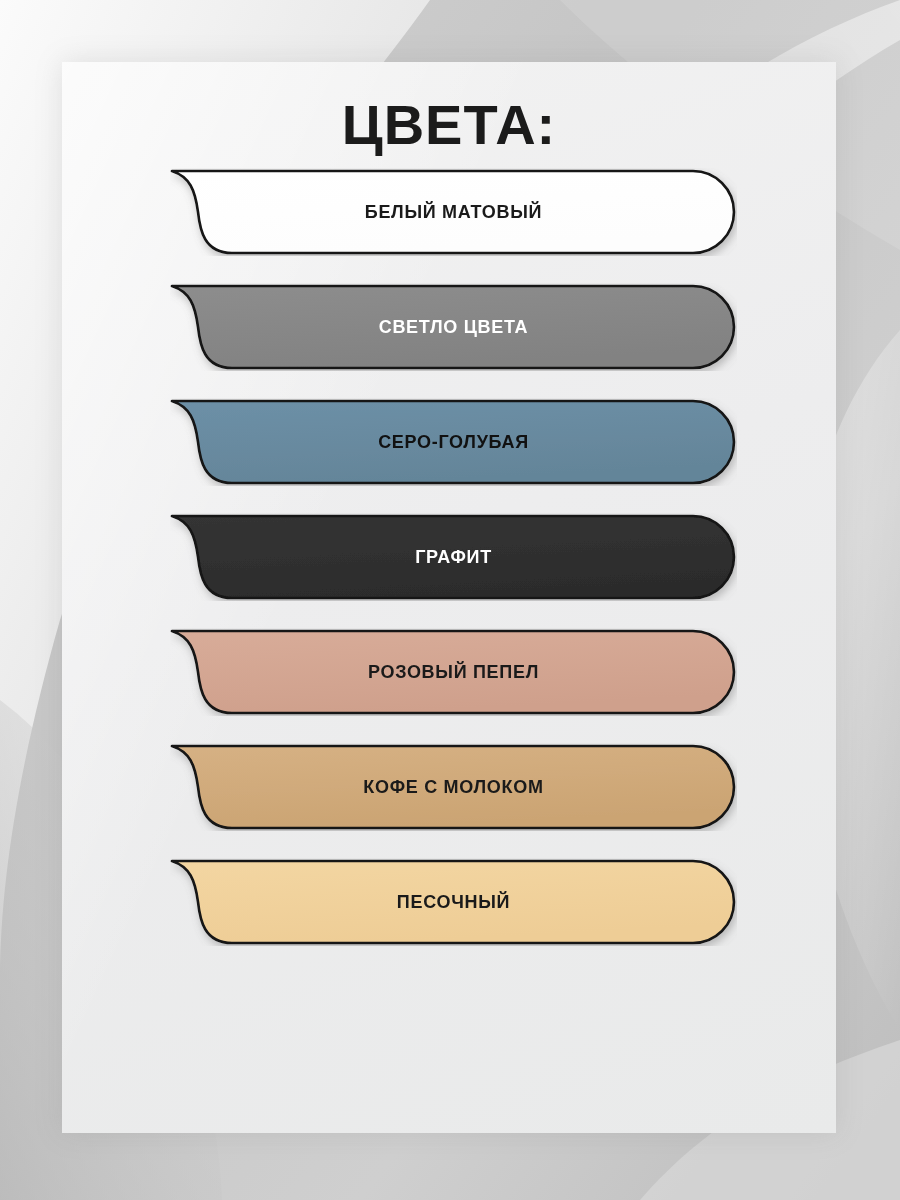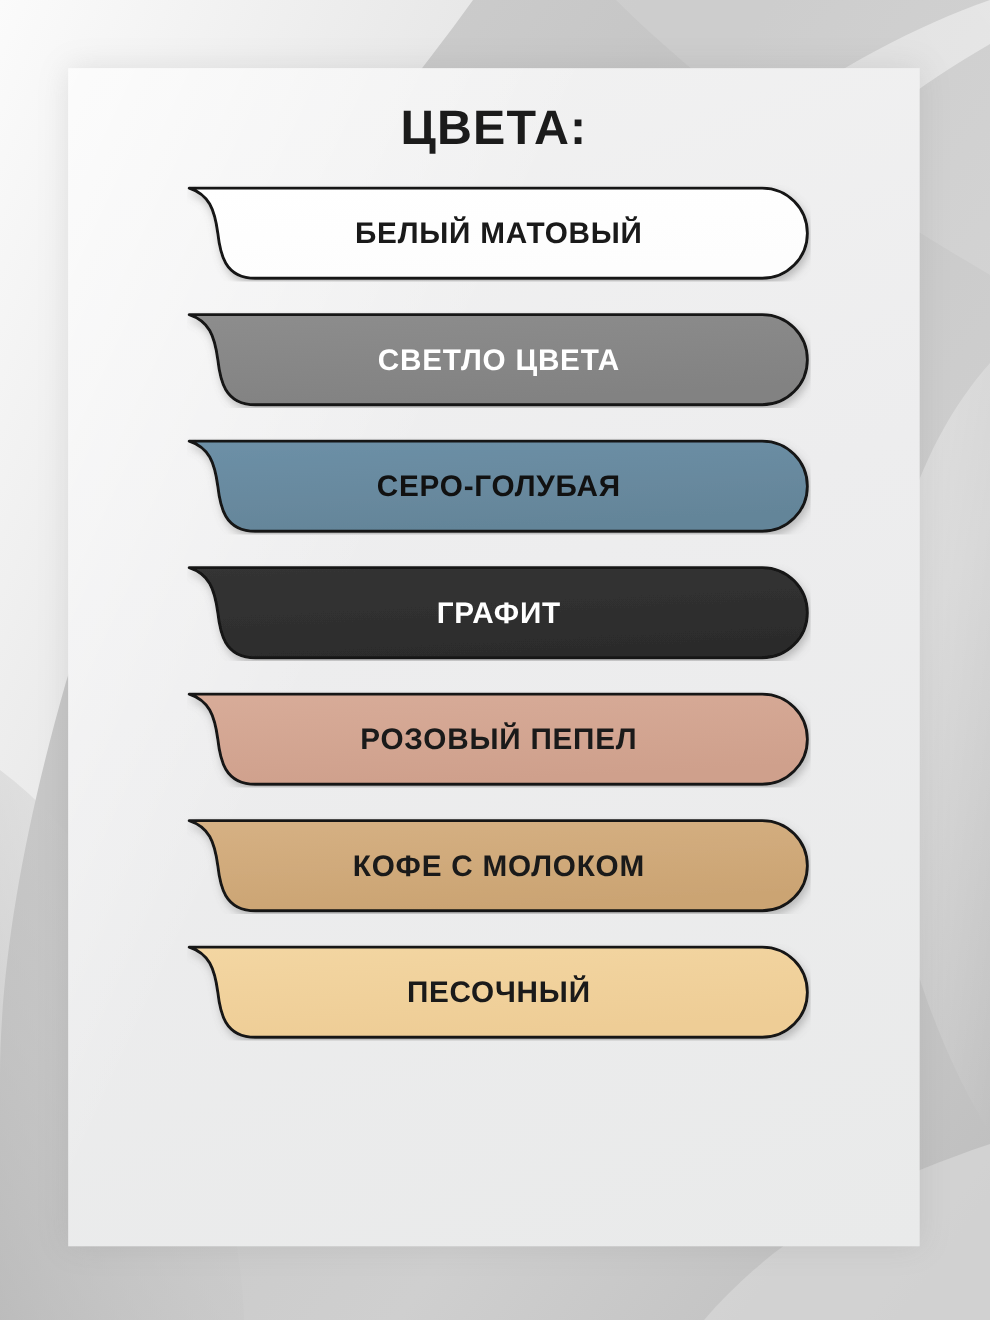--- a/index.html
+++ b/index.html
@@ -26,21 +26,21 @@
     position:absolute; inset:0;
     background:linear-gradient(115deg,rgba(255,255,255,.75) 0%,rgba(255,255,255,0) 38%);
     pointer-events:none;
   }
 
   
   .title {
     position:absolute;
     left:0; top:30px; width:774px;
     text-align:center;
-    font-size:44px;
+    font-size:56px;
     font-weight:bold;
     letter-spacing:1px;
     color:#1b1b1b;
   }
 
   
   .bars {
     position:absolute;
     left:108px; top:106px;
     width:567px;
@@ -54,21 +54,21 @@
 
   .bar-svg { position:absolute; left:0; top:0; width:567px; height:88px; display:block; }
 
   .bar-label {
     position:absolute;
     left:0; top:0;
     width:567px; height:88px;
     display:flex;
     align-items:center;
     justify-content:center;
-    font-size:27px;
+    font-size:18px;
     font-weight:bold;
     letter-spacing:.7px;
     white-space:nowrap;
     pointer-events:none;
   }
 </style>
 </head>
 <body>
 
 <svg id="bg" viewBox="0 0 900 1200" preserveAspectRatio="none" xmlns="http://www.w3.org/2000/svg">

